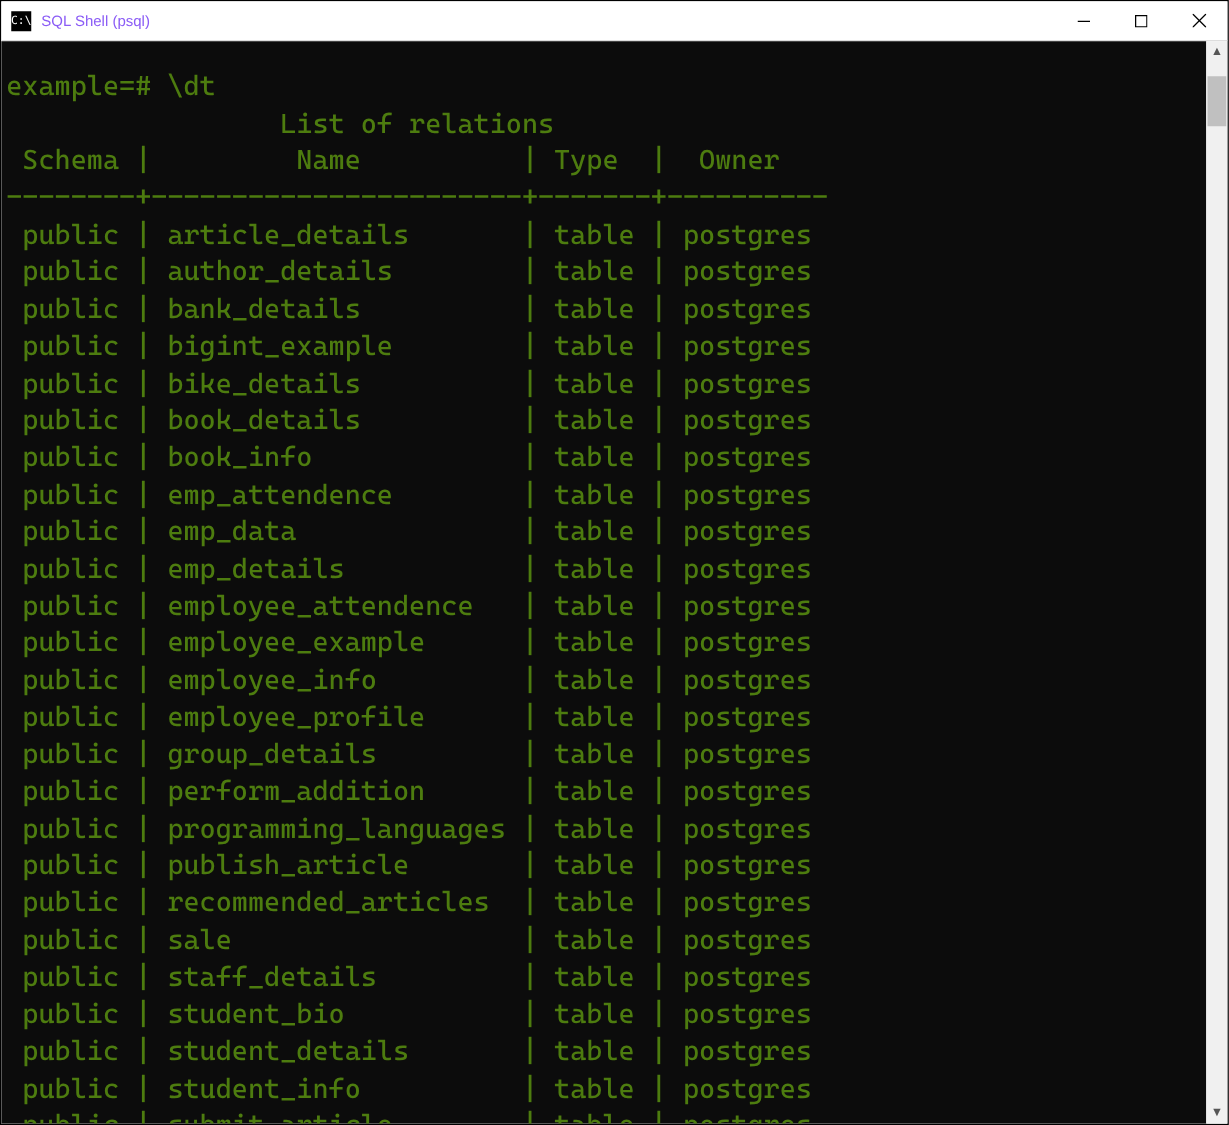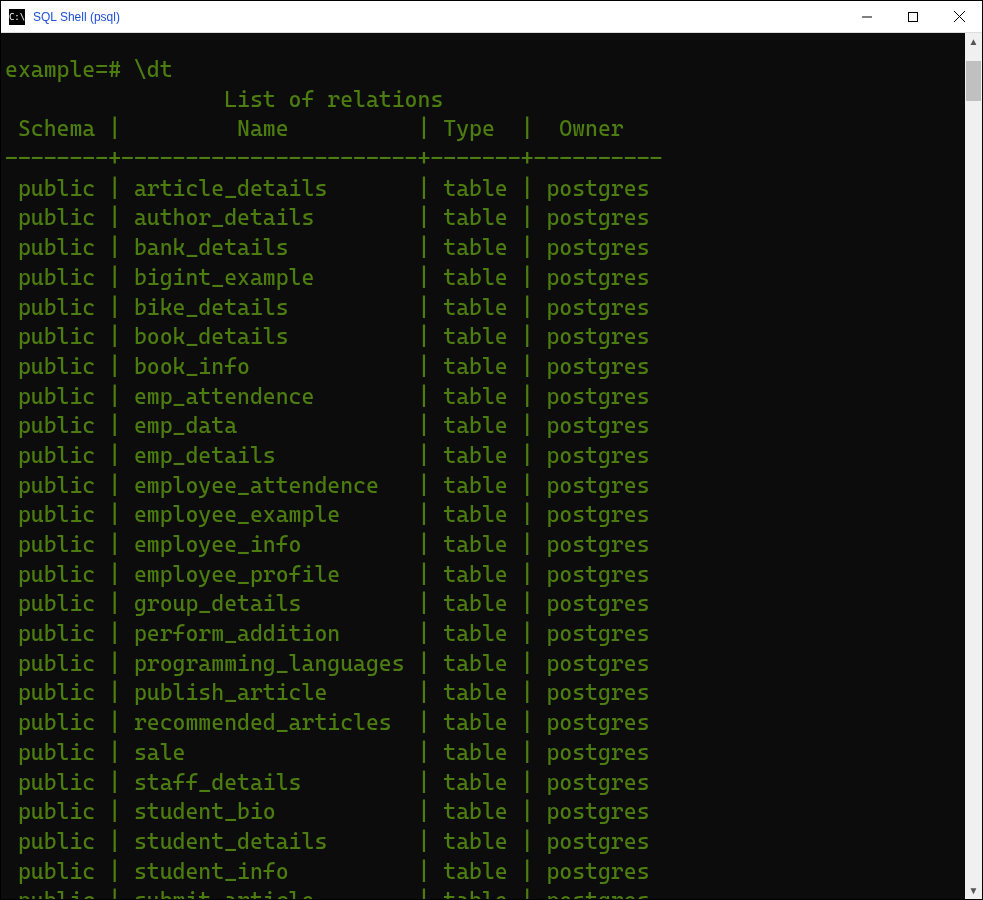--- a/index.html
+++ b/index.html
@@ -19,21 +19,21 @@
       padding-left: 8px;
       border-bottom: 1px solid #ddd;
     }
     .titlebar-icon {
       width: 16px; height: 16px;
       background: #000;
       margin-right: 8px;
       display: flex; align-items: center; justify-content: center;
       color:#fff; font-size:9px; font-family: monospace;
     }
-    .titlebar-text { font-size: 12px; color: #1d4ed8; }
+    .titlebar-text { font-size: 12px; color: #8b5cf6; }
     .titlebar-controls { margin-left: auto; display: flex; }
     .titlebar-btn {
       width: 46px; height: 32px;
       display: flex; align-items: center; justify-content: center;
       font-size: 14px; color: #000;
     }
     .titlebar-btn svg { stroke: #000; stroke-width: 1; fill: none; }
     .terminal-wrap {
       display: flex;
       height: calc(100% - 32px);

